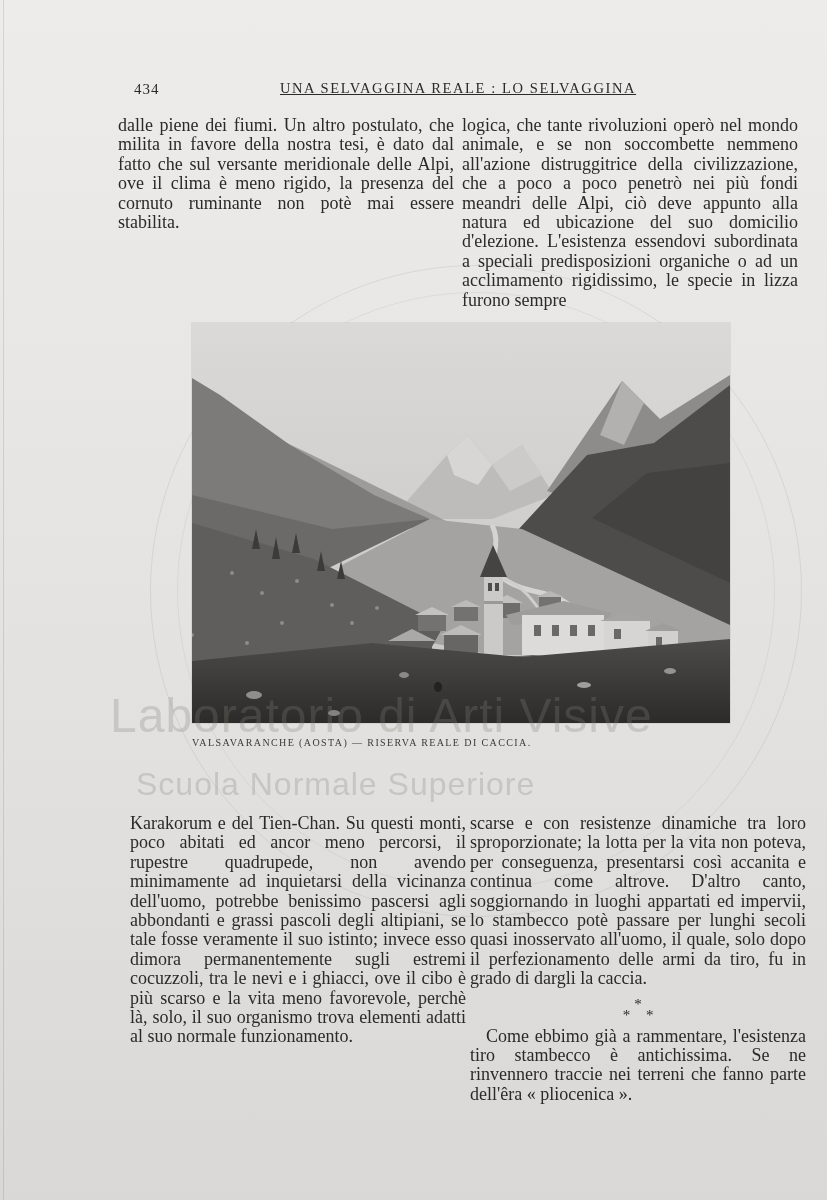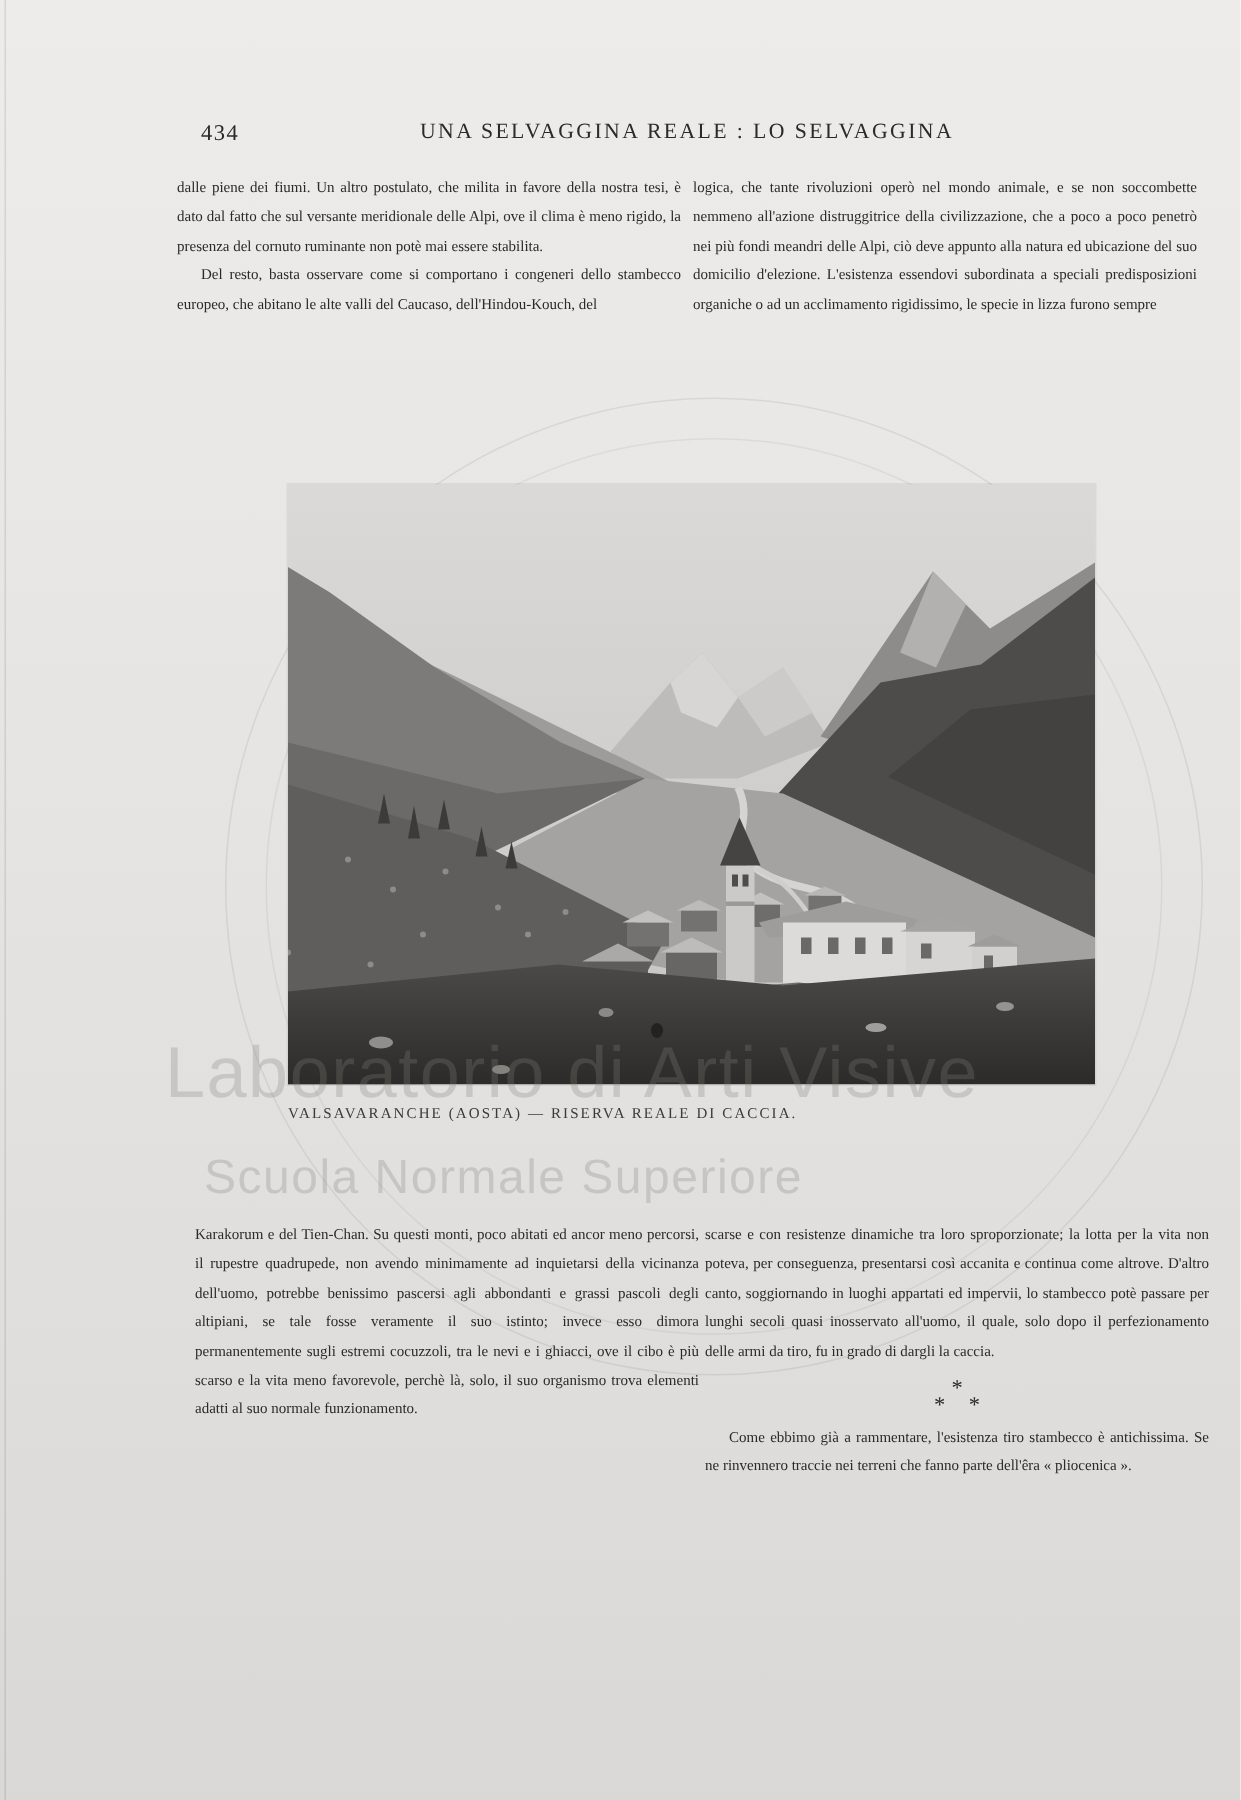--- a/index.html
+++ b/index.html
@@ -5,25 +5,25 @@
   html,body{margin:0;padding:0;}
   body{
     width:827px;height:1200px;position:relative;overflow:hidden;
     background:linear-gradient(180deg,#edecea 0%,#e7e6e4 35%,#e0dfdd 70%,#d9d8d6 100%);
     font-family:"Liberation Serif", serif;color:#2b2a28;
   }
   .binding-line{position:absolute;left:3px;top:0;width:1px;height:100%;background:rgba(0,0,0,0.10);}
   .stamp-circle{position:absolute;border-radius:50%;border:1px solid rgba(110,110,104,0.14);pointer-events:none;}
   .c1{left:150px;top:265px;width:650px;height:650px;}
   .c2{left:177px;top:292px;width:596px;height:596px;border-color:rgba(110,110,104,0.10);}
-  .header-row{position:absolute;left:118px;top:80px;width:680px;height:20px;}
+  .header-row{position:absolute;left:118px;top:80px;width:680px;height:20px;text-decoration:underline;}
   .page-num{position:absolute;left:16px;top:1px;font-size:15px;letter-spacing:1px;}
   .running-title{text-align:center;font-size:14.5px;letter-spacing:1.6px;white-space:nowrap;}
   .col{position:absolute;width:336px;}
-  .col p{margin:0;font-size:10px;line-height:19.4px;text-align:justify;}
+  .col p{margin:0;font-size:18px;line-height:19.4px;text-align:justify;}
   .col p.indent{text-indent:16px;}
   .tl{left:118px;top:116px;}
   .tr{left:462px;top:116px;}
   .bl{left:130px;top:814px;}
   .br{left:470px;top:814px;}
   .photo-frame{position:absolute;left:192px;top:323px;width:538px;height:400px;box-shadow:0 0 0 1px rgba(0,0,0,0.06);}
   .photo-frame svg{display:block;}
   .caption{position:absolute;left:192px;top:737px;width:538px;text-align:left;
     font-size:10px;letter-spacing:1.4px;color:#3b3a37;white-space:nowrap;}
   .wm{position:absolute;font-family:"Liberation Sans",sans-serif;white-space:nowrap;
@@ -41,21 +41,20 @@
 <div class="stamp-circle c1"></div>
 <div class="stamp-circle c2"></div>
 
 <div class="header-row">
   <div class="page-num">434</div>
   <div class="running-title">UNA SELVAGGINA REALE : LO SELVAGGINA</div>
 </div>
 
 <div class="col tl">
   <p>dalle piene dei fiumi. Un altro postulato, che milita in favore della nostra tesi, è dato dal fatto che sul versante meridionale delle Alpi, ove il clima è meno rigido, la presenza del cornuto ruminante non potè mai essere stabilita.</p>
-  <p class="indent">Del resto, basta osservare come si comportano i congeneri dello stambecco europeo, che abitano le alte valli del Caucaso, dell'Hindou-Kouch, del</p>
 </div>
 
 <div class="col tr">
   <p>logica, che tante rivoluzioni operò nel mondo animale, e se non soccombette nemmeno all'azione distruggitrice della civilizzazione, che a poco a poco penetrò nei più fondi meandri delle Alpi, ciò deve appunto alla natura ed ubicazione del suo domicilio d'elezione. L'esistenza essendovi subordinata a speciali predisposizioni organiche o ad un acclimamento rigidissimo, le specie in lizza furono sempre</p>
 </div>
 
 <div class="photo-frame">
   <svg width="538" height="400" viewBox="0 0 538 400" xmlns="http://www.w3.org/2000/svg">
     <defs>
       <linearGradient id="skyg" x1="0" y1="0" x2="0" y2="1">

